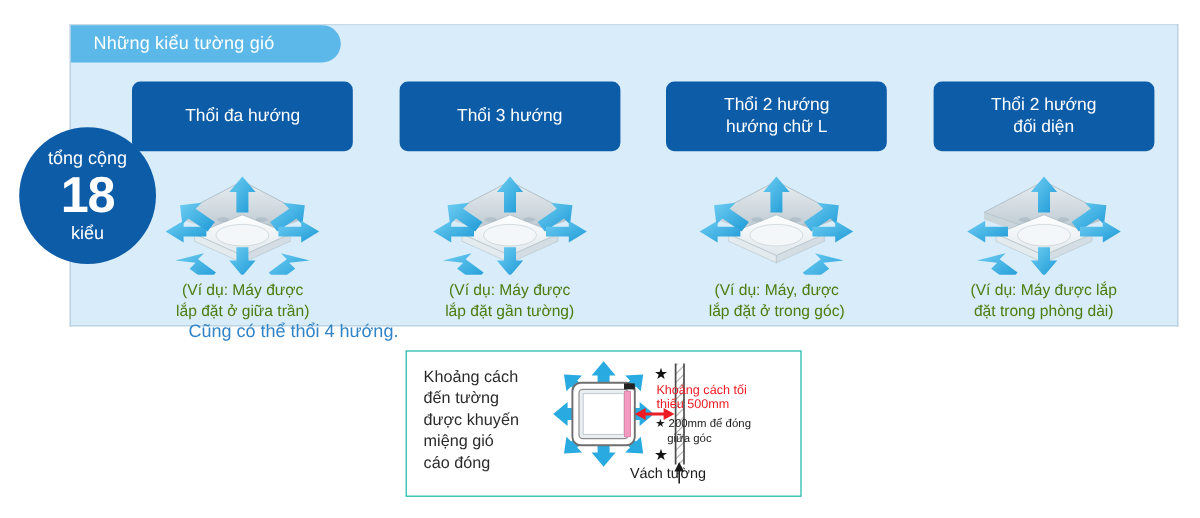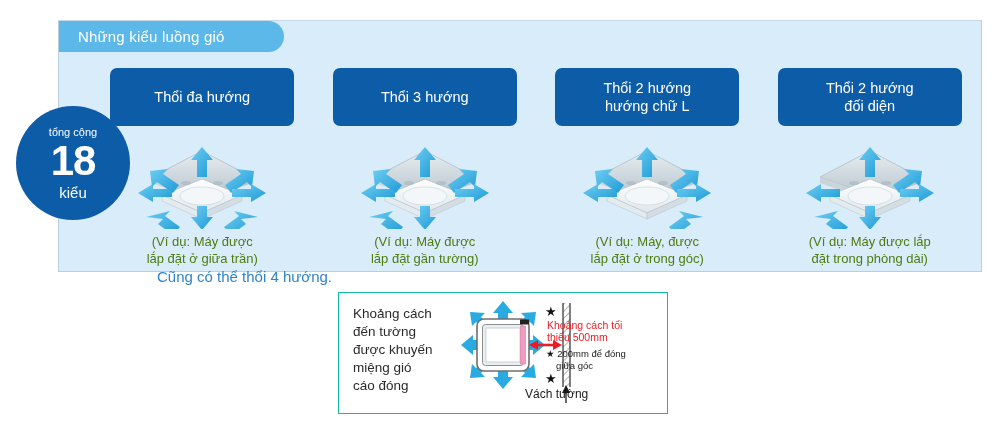--- a/index.html
+++ b/index.html
@@ -49,21 +49,21 @@
     position: absolute;
     left: 16px; top: 106px;
     width: 114px; height: 114px;
     border-radius: 50%;
     background: #0d5ca8;
     color: #ffffff;
     display: flex; flex-direction: column;
     align-items: center; justify-content: center;
     line-height: 1;
   }
-  .badge .b-top { font-size: 11px; margin-bottom: 1px; }
+  .badge .b-top { font-size: 15px; margin-bottom: 1px; }
   .badge .b-num { font-size: 42px; font-weight: bold; letter-spacing: -1px; margin: 1px 0 3px; }
   .badge .b-bot { font-size: 15px; }
 
   
   .cols {
     position: absolute;
     left: 32px; top: 47px;
     width: 890px; height: 200px;
     display: flex;
   }
@@ -161,21 +161,21 @@
 </head>
 <body>
 
 <div id="root">
 
   <div class="badge-stem"></div>
 
   <div class="panel">
 
     <div class="header-pill">
-      <span class="htext">Những kiểu luồng  gió</span>
+      <span class="htext">Những kiểu tường  gió</span>
     </div>
 
     <div class="cols">
 
       <div class="col">
         <div class="tab-btn">
           <span>
             <span>Thổi đa hướng</span>
             <span class="l2"></span>
           </span>

